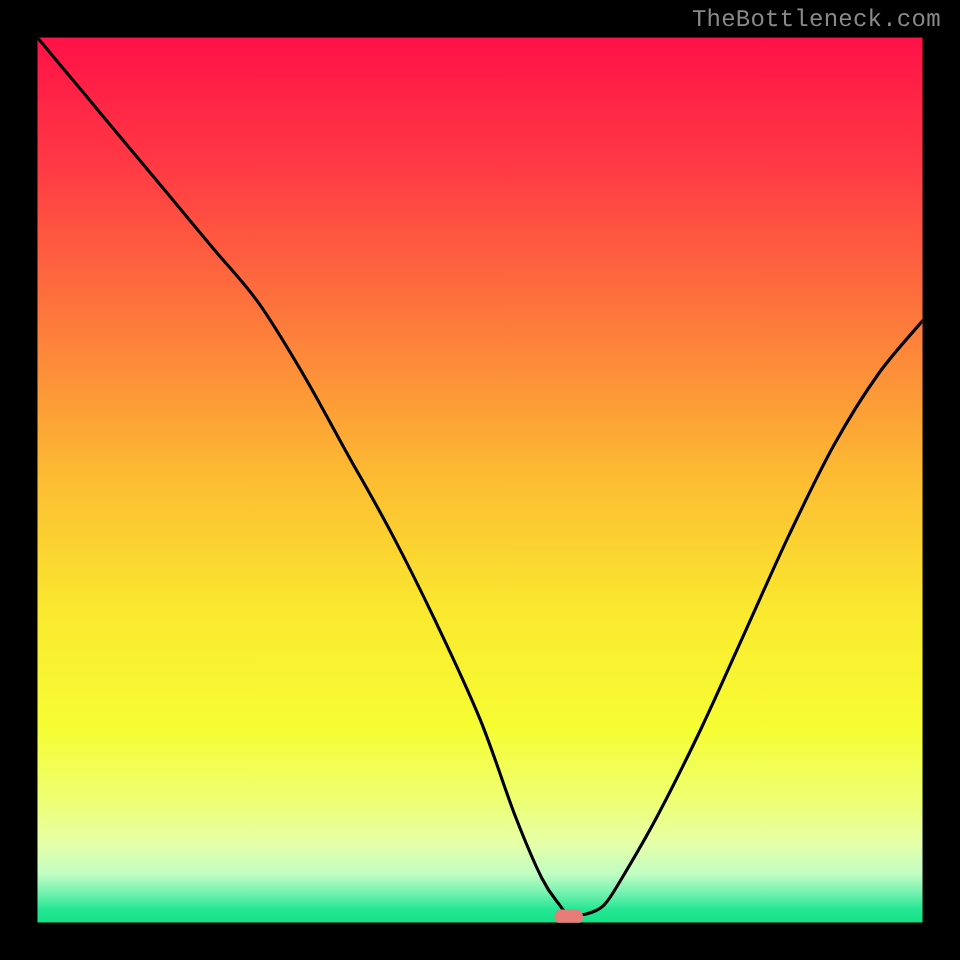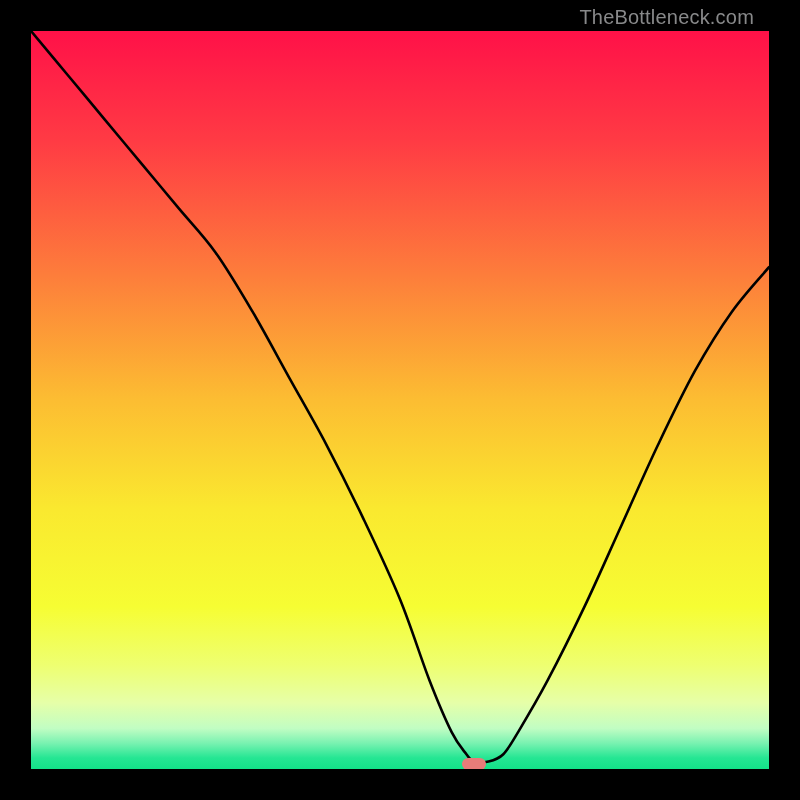--- a/index.html
+++ b/index.html
@@ -24,22 +24,22 @@
     height: 738px;
     overflow: hidden;
   }
   .gradient-bg {
     position: absolute;
     inset: 0;
   }
   .watermark {
     position: absolute;
     top: 6px;
-    right: 46px;
-    font-family: Liberation Sans, sans-serif;
+    right: 16px;
+    font-family: Liberation Mono, monospace;
     font-size: 20px;
     font-weight: 500;
     color: #88898a;
     letter-spacing: 0.2px;
   }
   svg.curve {
     position: absolute;
     inset: 0;
   }
   .marker {

